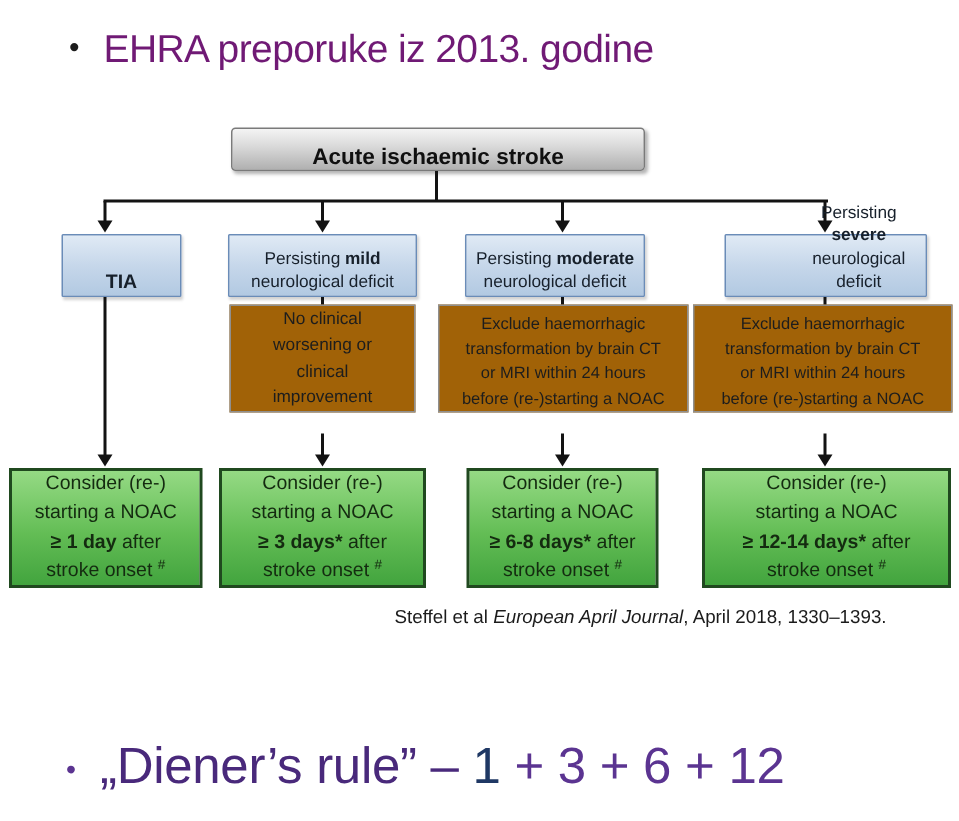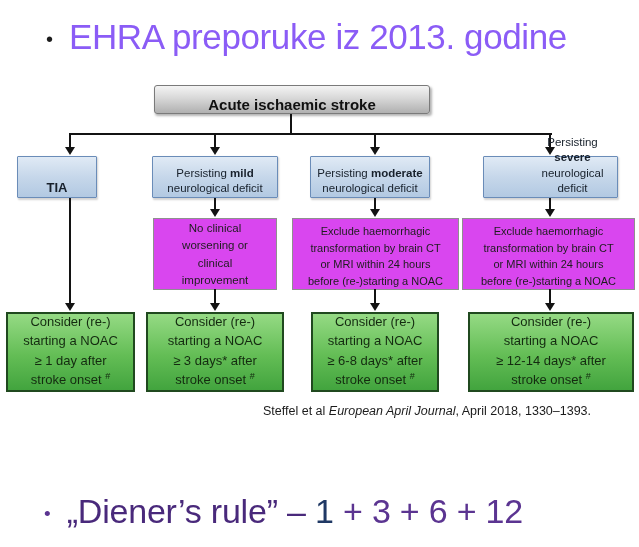--- a/index.html
+++ b/index.html
@@ -4,21 +4,21 @@
 <style>
   html,body{margin:0;padding:0;background:#fff;}
   #slide{
     position:relative;width:639px;height:547px;background:#ffffff;overflow:hidden;
     font-family:"Liberation Sans", sans-serif;
   }
   
   .bullet-row{position:absolute;display:flex;align-items:baseline;}
   #title-row{left:46px;top:17px;}
   #title-row .glyph{font-size:20px;color:#1c1c1c;margin-right:16px;position:relative;top:-3px;}
-  #title-row .txt{font-size:35px;color:#8b5cf6;letter-spacing:-0.4px;}
+  #title-row .txt{font-size:26px;color:#701a75;letter-spacing:-0.4px;}
   #footer-row{left:44px;top:492px;}
   #footer-row .glyph{font-size:19px;color:#5b3491;margin-right:16px;position:relative;top:-3px;}
   #footer-row .txt{font-size:34px;letter-spacing:-0.2px;}
   .purple{color:#49297b;}
   .navy{color:#1f3864;}
   .purple2{color:#5b3491;}
   
   .box{position:absolute;box-sizing:border-box;display:flex;flex-direction:column;
        align-items:center;justify-content:flex-end;text-align:center;}
   .rootbox{
@@ -30,30 +30,30 @@
   }
   .bluebox{
     top:156px;height:42px;
     background:linear-gradient(180deg,#e0eaf5 0%,#c6d7ea 50%,#b2c9e2 100%);
     border:1.5px solid #6a8cb8;border-radius:1px;
     font-size:11.5px;line-height:1.35;color:#17202b;
     box-shadow:1px 1.5px 2px rgba(0,0,0,.18);
   }
   .bluebox b{font-weight:bold;}
   .whitebox{
-    top:218px;height:72px;background:#d946ef;border:1.5px solid #8f8f8f;
+    top:203px;height:72px;background:#a16207;border:1.5px solid #8f8f8f;
     font-size:11px;line-height:1.5;color:#1d1d1d;
   }
   .greenbox{
     top:312px;height:80px;
     background:linear-gradient(180deg,#95da84 0%,#63bd55 55%,#42a43e 100%);
     border:2px solid #20491f;
     font-size:13px;line-height:1.5;color:#142b10;
   }
-  .greenbox b{font-weight:normal;margin-top:32px;}
+  .greenbox b{font-weight:bold;margin-top:32px;}
   .greenbox sup{font-size:9px;}
   
   .line{position:absolute;background:#131313;}
   .arrow{position:absolute;width:0;height:0;
          border-left:5px solid transparent;border-right:5px solid transparent;
          border-top:8px solid #131313;}
   
   #citation{position:absolute;left:263px;top:404px;font-size:12.5px;color:#1b1b1b;white-space:nowrap;}
   #citation .it{font-style:italic;}
 </style>
@@ -76,21 +76,21 @@
 
   <div class="line" style="left:69px;top:134px;width:2px;height:14px;"></div>
   <div class="arrow" style="left:65px;top:147px;"></div>
   <div class="line" style="left:214px;top:134px;width:2px;height:14px;"></div>
   <div class="arrow" style="left:210px;top:147px;"></div>
   <div class="line" style="left:374px;top:134px;width:2px;height:14px;"></div>
   <div class="arrow" style="left:370px;top:147px;"></div>
   <div class="line" style="left:549px;top:134px;width:2px;height:14px;"></div>
   <div class="arrow" style="left:545px;top:147px;"></div>
 
-  <div class="box bluebox" style="left:17px;width:80px;">
+  <div class="box bluebox" style="left:41px;width:80px;">
     <span style="font-size:13px;"><b>TIA</b></span>
   </div>
   <div class="box bluebox" style="left:152px;width:126px;">
     <span><span>Persisting </span><b>mild</b></span>
     <span>neurological deficit</span>
   </div>
   <div class="box bluebox" style="left:310px;width:120px;">
     <span><span>Persisting </span><b>moderate</b></span>
     <span>neurological deficit</span>
   </div>

